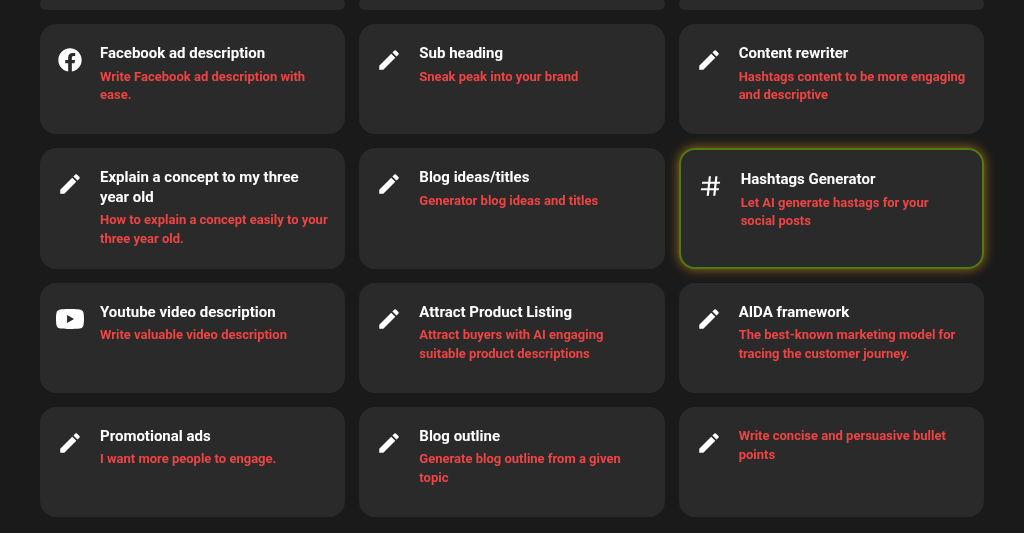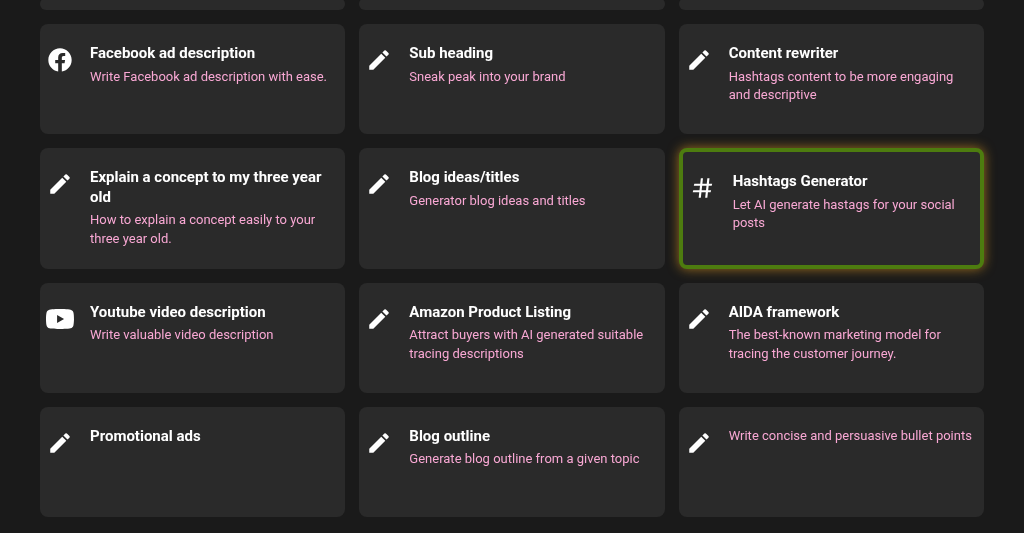--- a/index.html
+++ b/index.html
@@ -12,29 +12,29 @@
     padding: 0 40px;
   }
   .grid {
     display: grid;
     grid-template-columns: repeat(3, 1fr);
     gap: 14px;
   }
   .row-top { height: 12px; }
   .card {
     background: #2a2a2a;
-    border-radius: 8px;
-    padding: 20px 6px;
+    border-radius: 16px;
+    padding: 20px 16px;
     display: flex;
     align-items: flex-start;
     gap: 16px;
     min-height: 110px;
   }
   .card.highlight {
-    border: 4px solid #4d7c0f;
+    border: 2px solid #4d7c0f;
     box-shadow: 0 0 12px rgba(245,166,35,0.6);
     background: #2a2a2a;
   }
   .icon {
     width: 28px;
     height: 28px;
     flex-shrink: 0;
     display: flex;
     align-items: center;
     justify-content: center;
@@ -46,23 +46,24 @@
   .icon.yt svg { width: 30px; height: 22px; }
   .content { flex: 1; }
   .title {
     color: #fff;
     font-weight: 700;
     font-size: 15px;
     line-height: 1.3;
     margin-bottom: 4px;
   }
   .desc {
-    color: #f9a8d4;
+    color: #ef4444;
     font-size: 13px;
     line-height: 1.45;
+    font-weight: bold;
   }
   .stub {
     background: #2a2a2a;
     border-radius: 8px;
     height: 12px;
   }
 </style>
 </head>
 <body>
 
@@ -158,22 +159,22 @@
     </div>
   </div>
 
   <div class="card">
     <span class="icon">
       <svg viewBox="0 0 24 24">
           <path d="M3 17.25V21h3.75l11.06-11.06-3.75-3.75L3 17.25zM20.71 7.04a1 1 0 0 0 0-1.41l-2.34-2.34a1 1 0 0 0-1.41 0l-1.83 1.83 3.75 3.75 1.83-1.83z"></path>
         </svg>
     </span>
     <div class="content">
-      <div class="title">Amazon Product Listing</div>
-      <div class="desc">Attract buyers with AI generated suitable tracing descriptions</div>
+      <div class="title">Attract Product Listing</div>
+      <div class="desc">Attract buyers with AI engaging suitable product descriptions</div>
     </div>
   </div>
 
   <div class="card">
     <span class="icon">
       <svg viewBox="0 0 24 24">
           <path d="M3 17.25V21h3.75l11.06-11.06-3.75-3.75L3 17.25zM20.71 7.04a1 1 0 0 0 0-1.41l-2.34-2.34a1 1 0 0 0-1.41 0l-1.83 1.83 3.75 3.75 1.83-1.83z"></path>
         </svg>
     </span>
     <div class="content">
@@ -183,20 +184,21 @@
   </div>
 
   <div class="card">
     <span class="icon">
       <svg viewBox="0 0 24 24">
           <path d="M3 17.25V21h3.75l11.06-11.06-3.75-3.75L3 17.25zM20.71 7.04a1 1 0 0 0 0-1.41l-2.34-2.34a1 1 0 0 0-1.41 0l-1.83 1.83 3.75 3.75 1.83-1.83z"></path>
         </svg>
     </span>
     <div class="content">
       <div class="title">Promotional ads</div>
+      <div class="desc">I want more people to engage.</div>
     </div>
   </div>
 
   <div class="card">
     <span class="icon">
       <svg viewBox="0 0 24 24">
           <path d="M3 17.25V21h3.75l11.06-11.06-3.75-3.75L3 17.25zM20.71 7.04a1 1 0 0 0 0-1.41l-2.34-2.34a1 1 0 0 0-1.41 0l-1.83 1.83 3.75 3.75 1.83-1.83z"></path>
         </svg>
     </span>
     <div class="content">

